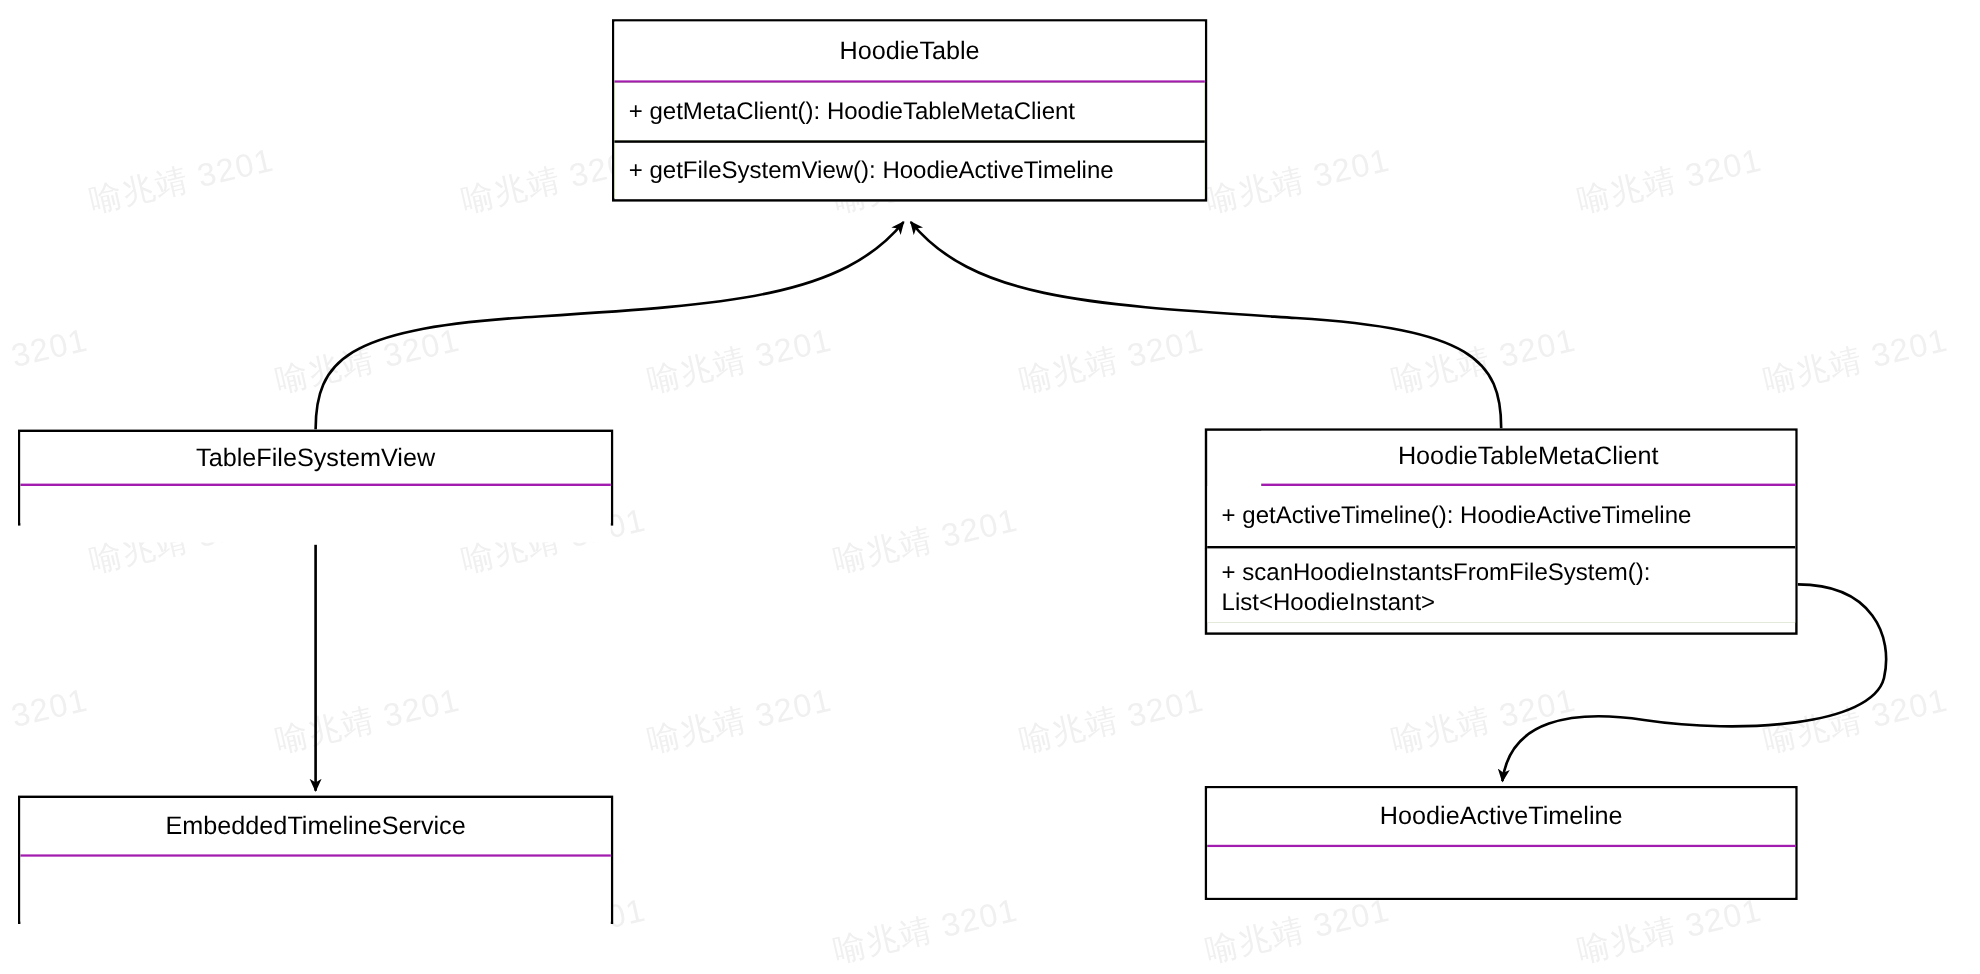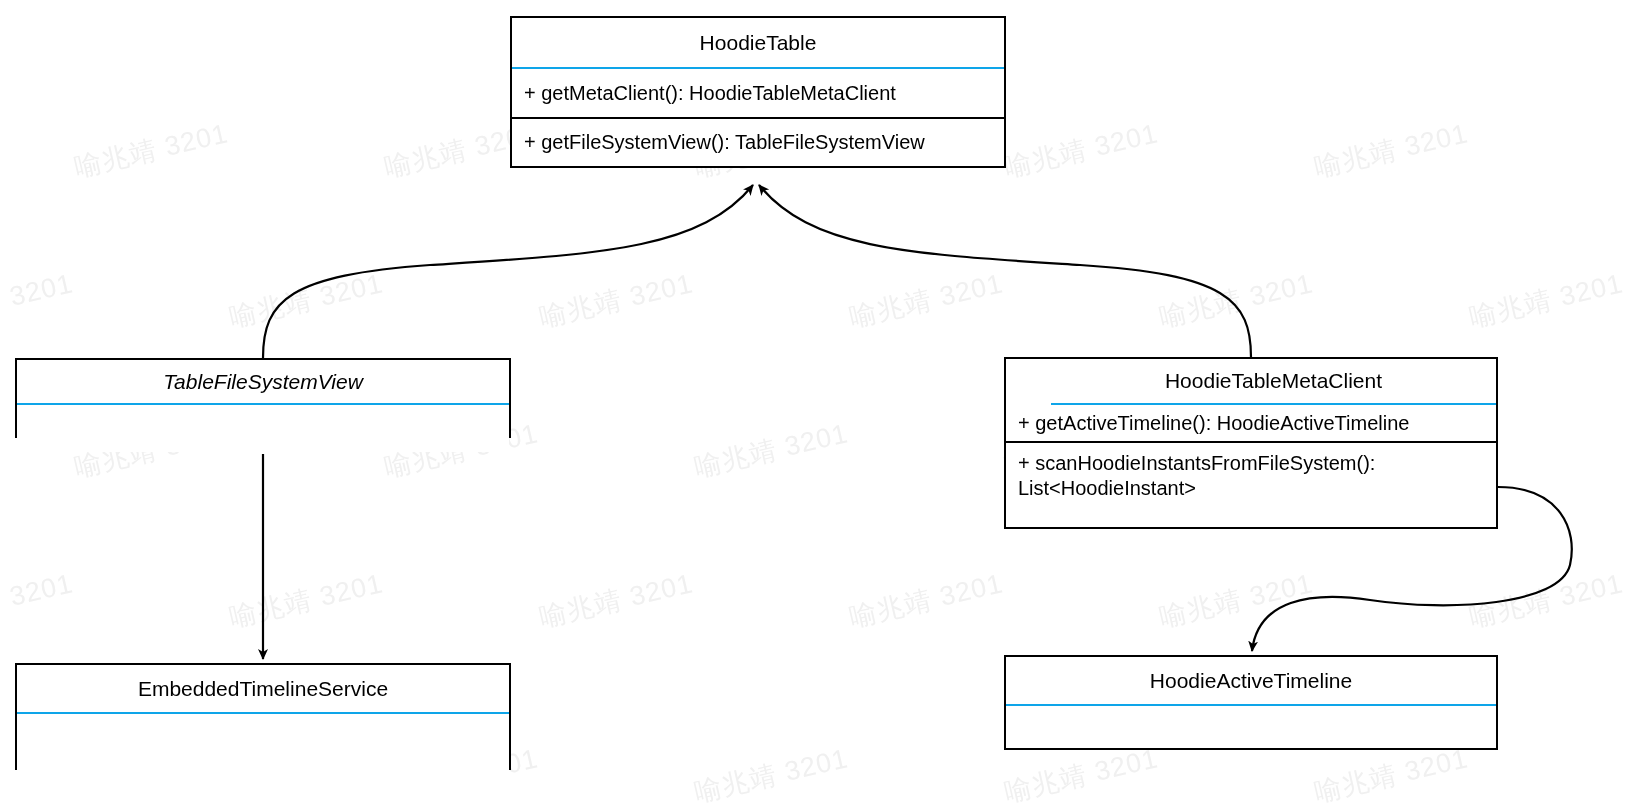--- a/index.html
+++ b/index.html
@@ -60,21 +60,21 @@
     z-index: 2;
   }
   .uml-name {
     box-sizing: border-box;
     text-align: center;
     font-size: 21px;
     line-height: 1.2;
     display: flex;
     align-items: center;
     justify-content: center;
-    border-bottom: 2px solid #0ea5e9;
+    border-bottom: 2px solid #a21caf;
     background: #ffffff;
   }
   .uml-compartment {
     box-sizing: border-box;
     background: #4d7c0f;
   }
   .uml-member {
     box-sizing: border-box;
     font-size: 20px;
     line-height: 1.25;
@@ -92,27 +92,27 @@
   }
   .uml-member.empty {
     min-height: 30px;
   }
 
   
   #box-hoodietable        { left: 510px;  top: 16px;  width: 496px; height: 152px; }
   #box-hoodietable .uml-name { height: 51px; }
   #box-hoodietable .uml-member { height: 48px; }
 
-  #box-tablefilesystemview        { left: 15px;  top: 358px; width: 496px; height: 80px; font-style: italic; }
+  #box-tablefilesystemview        { left: 15px;  top: 358px; width: 496px; height: 80px; }
   #box-tablefilesystemview .uml-name { height: 45px; }
   #box-tablefilesystemview .uml-member { height: 47px; }
 
   #box-hoodietablemetaclient        { left: 1004px; top: 357px; width: 494px; height: 172px; }
   #box-hoodietablemetaclient .uml-name { height: 46px; margin-left: 45px; }
-  #box-hoodietablemetaclient .uml-member { height: 36px; }
+  #box-hoodietablemetaclient .uml-member { height: 50px; }
   #box-hoodietablemetaclient .uml-member.wrap { height: 64px; }
 
   #box-embeddedtimelineservice        { left: 15px;  top: 663px; width: 496px; height: 107px; }
   #box-embeddedtimelineservice .uml-name { height: 49px; }
   #box-embeddedtimelineservice .uml-member { height: 92px; }
 
   #box-hoodieactivetimeline        { left: 1004px; top: 655px; width: 494px; height: 95px; }
   #box-hoodieactivetimeline .uml-name { height: 49px; }
   #box-hoodieactivetimeline .uml-member { height: 42px; }
 </style>
@@ -168,21 +168,21 @@
 
     <path d="M 263,454 L 263,659" fill="none" stroke="#000000" stroke-width="2.2" marker-end="url(#arrow-open)"></path>
 
     <path d="M 1498,487 C 1560,487 1578,530 1570,565 C 1560,605 1450,612 1370,600 C 1310,591 1258,600 1252,651" fill="none" stroke="#000000" stroke-width="2.2" marker-end="url(#arrow-open)"></path>
   </svg>
 
   <div class="uml-class" id="box-hoodietable">
     <div class="uml-name">HoodieTable</div>
     <div class="uml-compartment">
       <div class="uml-member">+ getMetaClient(): HoodieTableMetaClient</div>
-      <div class="uml-member">+ getFileSystemView(): TableFileSystemView</div>
+      <div class="uml-member">+ getFileSystemView(): HoodieActiveTimeline</div>
     </div>
   </div>
 
   <div class="uml-class" id="box-tablefilesystemview">
     <div class="uml-name">TableFileSystemView</div>
     <div class="uml-compartment">
       <div class="uml-member empty"></div>
     </div>
   </div>
 

